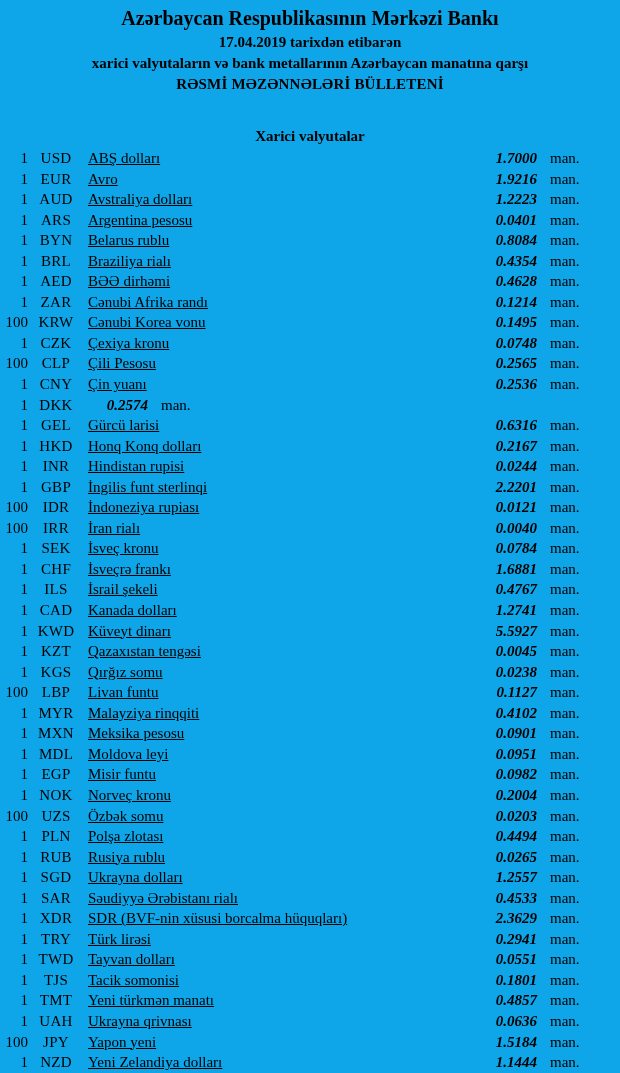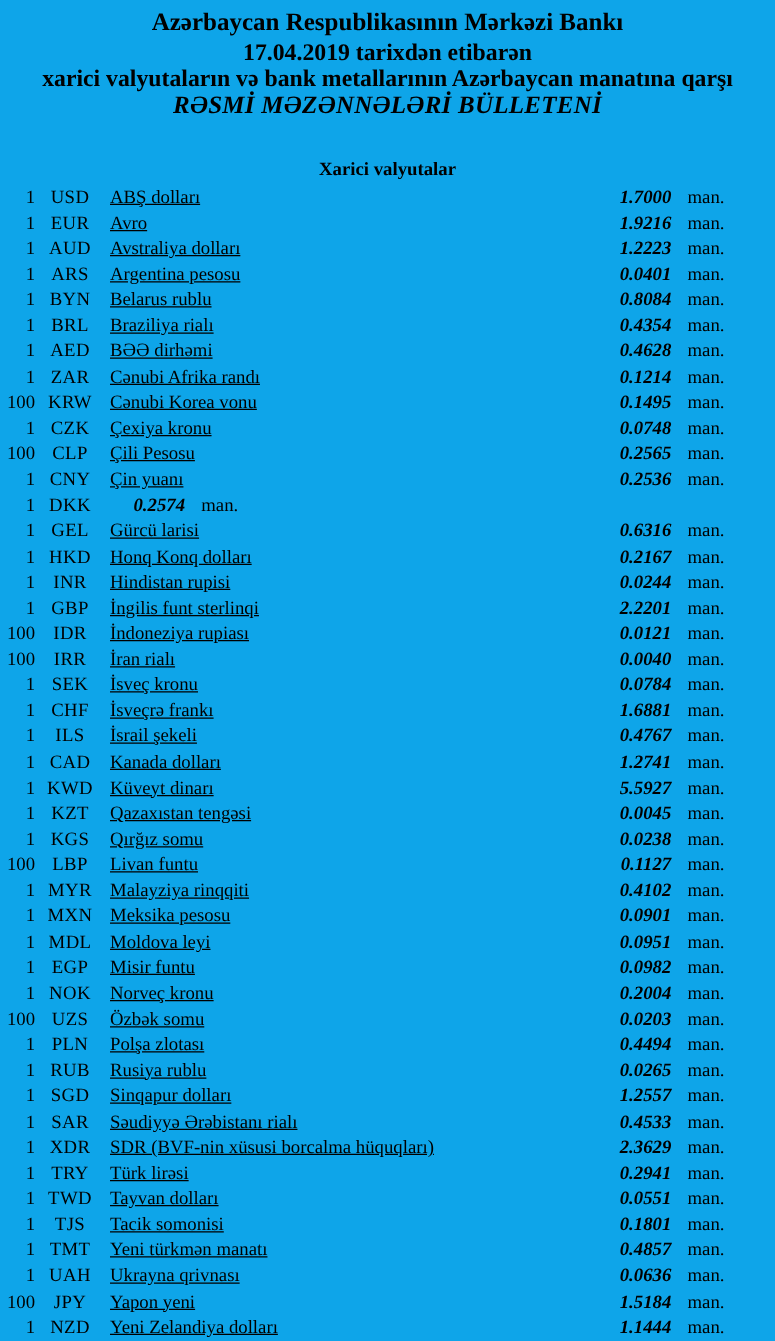--- a/index.html
+++ b/index.html
@@ -21,28 +21,27 @@
     padding-top: 5px;
     font-weight: bold;
   }
   .title {
     font-size: 20px;
     line-height: 27px;
     margin: 0;
     font-weight: bold;
   }
   .hline {
-    font-size: 19px;
+    font-size: 15px;
     line-height: 21px;
     font-weight: bold;
   }
   .bulletin {
-    font-size: 20px;
+    font-size: 15px;
     letter-spacing: 0.2px;
-    font-style: italic;
   }
   .section-title {
     text-align: center;
     font-size: 15px;
     font-weight: bold;
     margin: 32px 0 0 0;
     line-height: 19px;
   }
   .rates-table {
     margin-top: 2px;
@@ -350,21 +349,21 @@
     <span class="qty">1</span>
     <span class="code">RUB</span>
     <span class="name">Rusiya rublu</span>
     <span class="rate">0.0265</span>
     <span class="unit">man.</span>
   </div>
 
   <div class="row">
     <span class="qty">1</span>
     <span class="code">SGD</span>
-    <span class="name">Sinqapur dolları</span>
+    <span class="name">Ukrayna dolları</span>
     <span class="rate">1.2557</span>
     <span class="unit">man.</span>
   </div>
 
   <div class="row">
     <span class="qty">1</span>
     <span class="code">SAR</span>
     <span class="name">Səudiyyə Ərəbistanı rialı</span>
     <span class="rate">0.4533</span>
     <span class="unit">man.</span>

